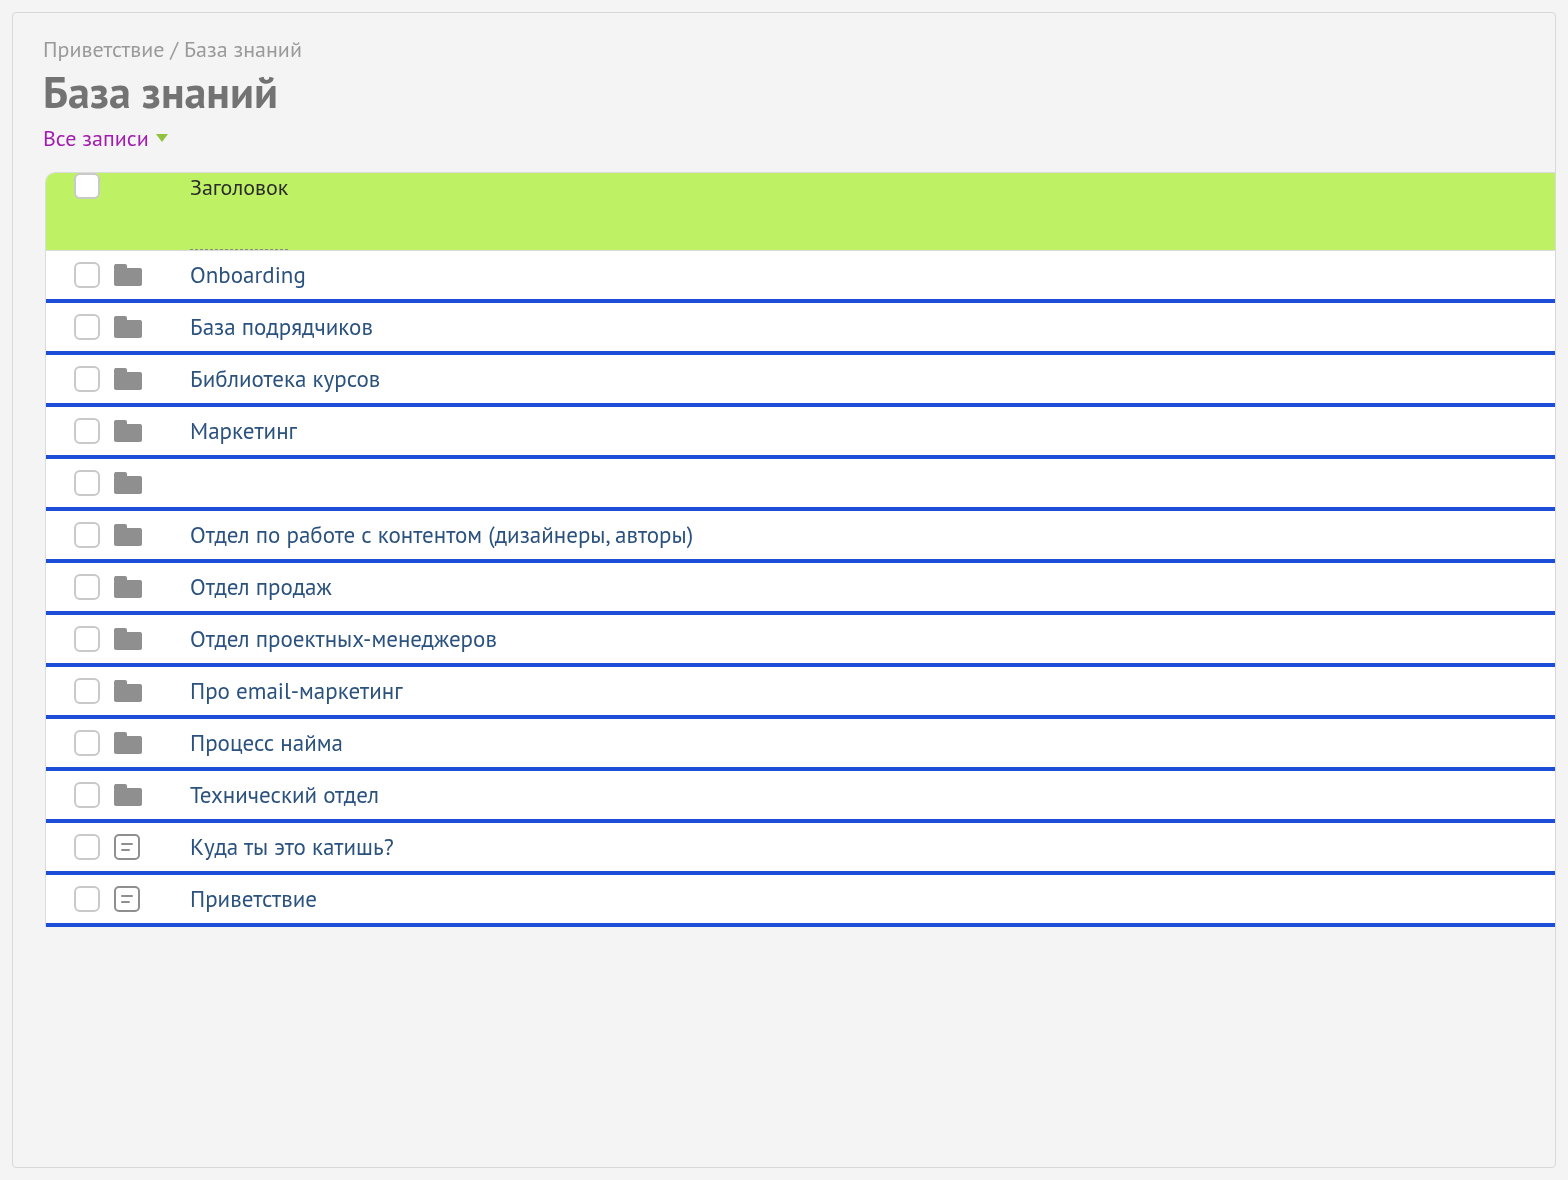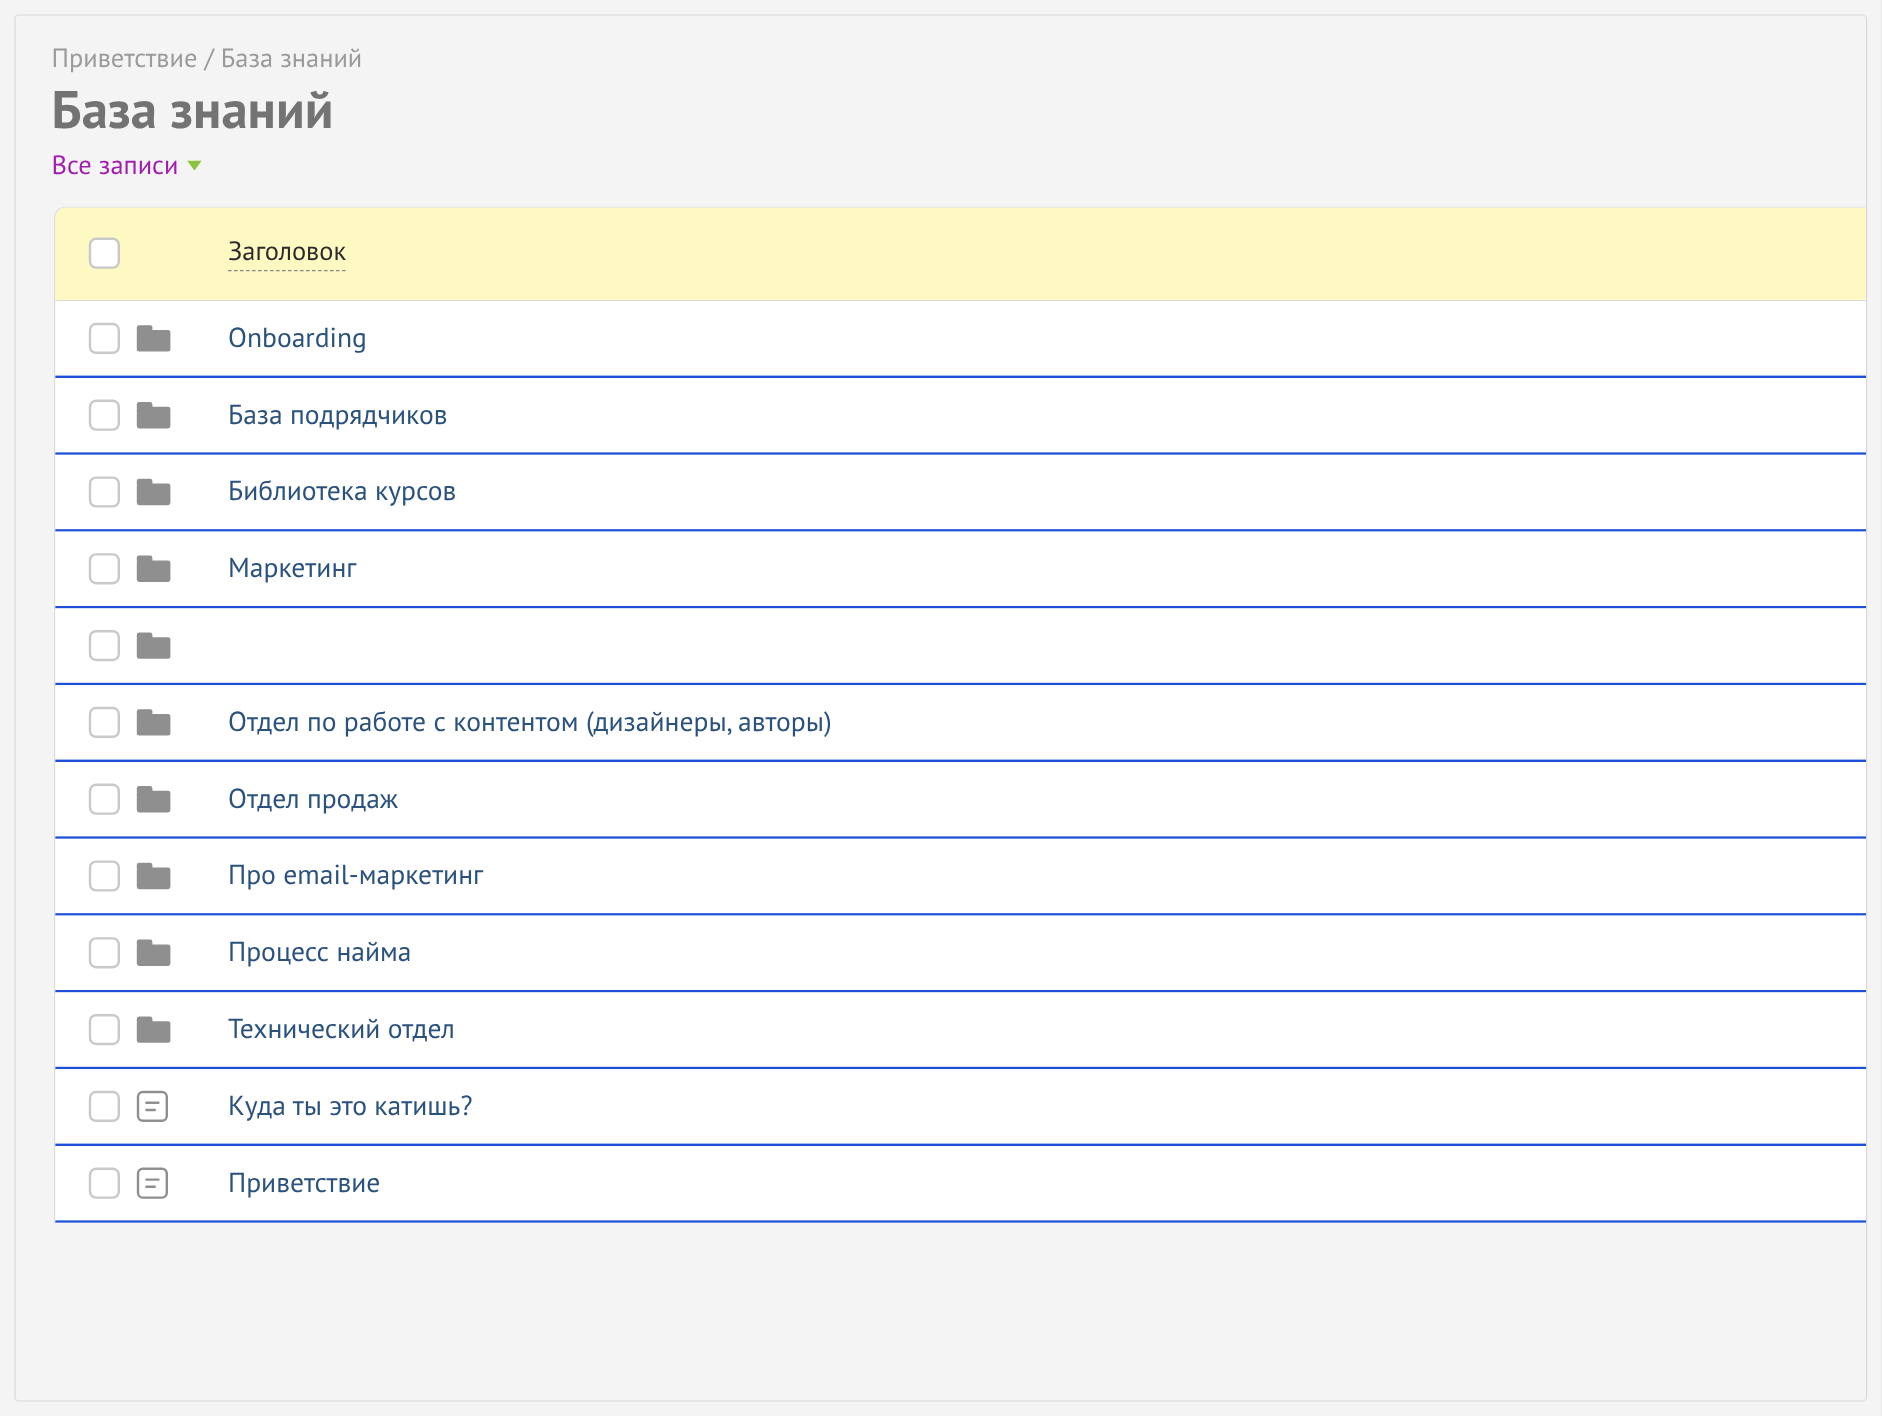--- a/index.html
+++ b/index.html
@@ -47,23 +47,22 @@
   }
   .table-wrap {
     margin: 0 0 0 32px;
     border-top-left-radius: 10px;
     overflow: hidden;
     border: 1px solid #dcdcdc;
     border-right: none;
     border-bottom: none;
   }
   .thead {
-    background: #fef9c3;
-    display: flex;
-    align-items: center;
+    background: #bef264;
+    display: flex;
     height: 78px;
     padding: 0 14px;
     border-bottom: 1px solid #dcdcdc;
   }
   .th-check {
     width: 54px;
     display: flex;
     justify-content: center;
   }
   .th-icon {
@@ -73,23 +72,23 @@
     font-size: 22px;
     color: #2b2b2b;
     border-bottom: 1px dashed #888;
     padding-bottom: 1px;
     cursor: pointer;
   }
   .row {
     background: #ffffff;
     display: flex;
     align-items: center;
-    height: 64px;
+    height: 52px;
     padding: 0 14px;
-    border-bottom: 2px solid #1d4ed8;
+    border-bottom: 4px solid #1d4ed8;
   }
   .checkbox {
     width: 26px;
     height: 26px;
     border: 2px solid #c9c9c9;
     border-radius: 6px;
     background: #fff;
     cursor: pointer;
   }
   .cell-check {
@@ -230,20 +229,29 @@
           </div>
           <div class="cell-title">Отдел продаж</div>
         </div>
         <div class="row">
           <div class="cell-check">
             <div class="checkbox"></div>
           </div>
           <div class="cell-icon">
             <div class="icon-folder"></div>
           </div>
+          <div class="cell-title">Отдел проектных-менеджеров</div>
+        </div>
+        <div class="row">
+          <div class="cell-check">
+            <div class="checkbox"></div>
+          </div>
+          <div class="cell-icon">
+            <div class="icon-folder"></div>
+          </div>
           <div class="cell-title">Про email-маркетинг</div>
         </div>
         <div class="row">
           <div class="cell-check">
             <div class="checkbox"></div>
           </div>
           <div class="cell-icon">
             <div class="icon-folder"></div>
           </div>
           <div class="cell-title">Процесс найма</div>

